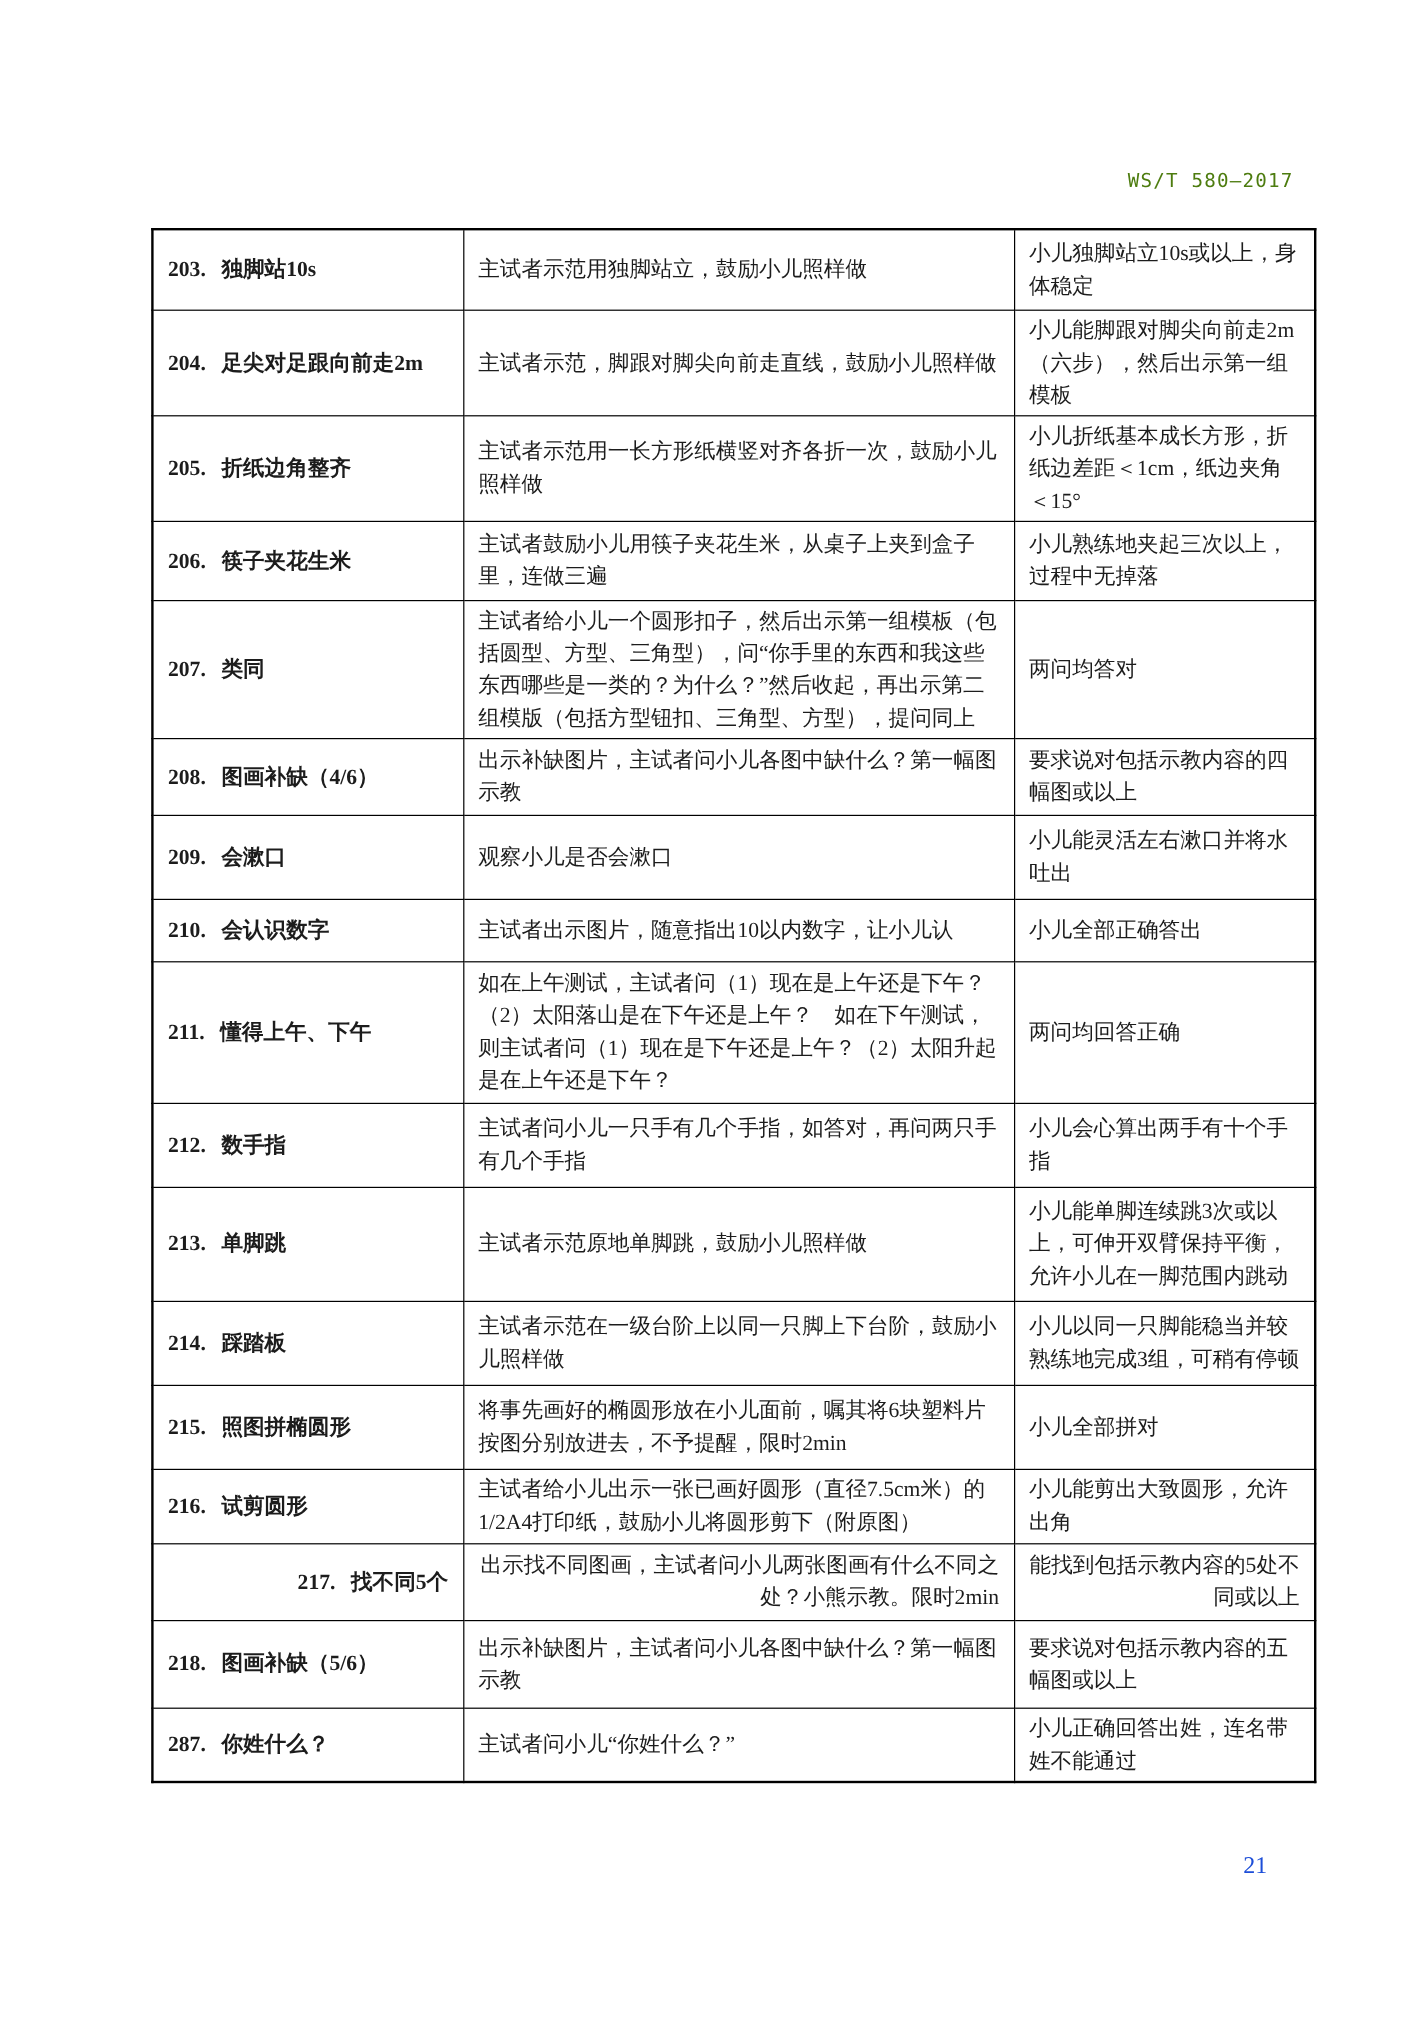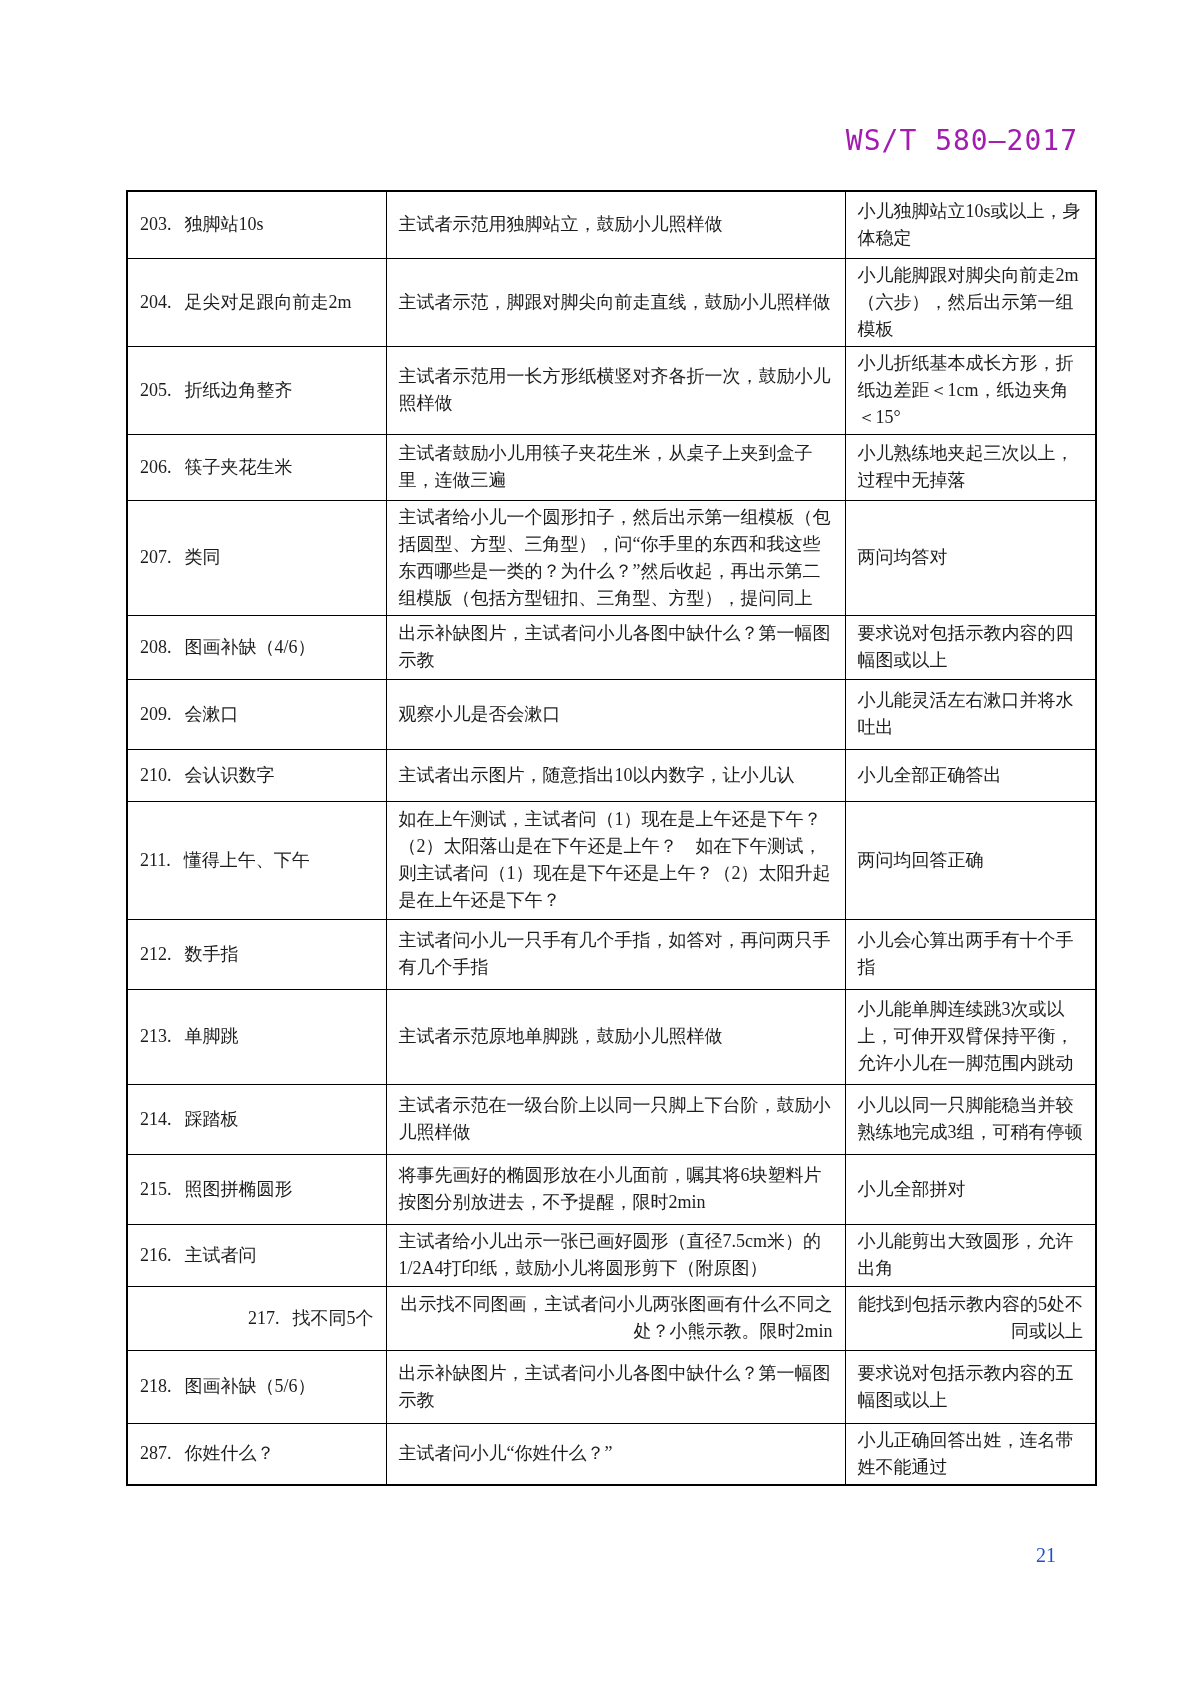--- a/index.html
+++ b/index.html
@@ -3,38 +3,38 @@
 <meta charset="utf-8">
 <style>
   html,body{margin:0;padding:0;background:#ffffff;}
   body{
     width:1190px;height:1682px;position:relative;
     font-family:"Liberation Serif","DejaVu Serif",serif;
     color:#1c1c1c;
     -webkit-font-smoothing:antialiased;
   }
   .std-code{
-    position:absolute;top:124px;right:112px;
+    position:absolute;top:141px;right:112px;
     font-family:"DejaVu Sans Mono","Liberation Mono",monospace;
-    font-size:28px;letter-spacing:1px;color:#a21caf;
+    font-size:16px;letter-spacing:1px;color:#4d7c0f;
   }
   table.assessment{
     position:absolute;left:126px;top:190px;
     width:969px;table-layout:fixed;
     border-collapse:collapse;
     border:2px solid #000;
   }
   table.assessment td{
     border:1px solid #000;
     vertical-align:middle;
     font-size:18px;line-height:27px;
     padding:3px 12px;
     overflow:hidden;
   }
-  td.c-item{padding-left:17px;}
+  td.c-item{padding-left:17px;font-weight:bold;}
   td.c-item .num{margin-right:13px;}
   td.c-method{padding-left:13px;padding-right:14px;}
   td.c-criteria{padding-left:11px;padding-right:8px;font-family:Liberation Serif, serif;}
   .page-num{
     position:absolute;left:1036px;top:1544px;
     font-size:20px;color:#1d4ed8;
   }
 </style>
 </head>
 <body>
@@ -109,21 +109,21 @@
     <td class="c-item"><span class="num">214.</span><span class="nm">踩踏板</span></td>
     <td class="c-method">主试者示范在一级台阶上以同一只脚上下台阶，鼓励小儿照样做</td>
     <td class="c-criteria">小儿以同一只脚能稳当并较熟练地完成3组，可稍有停顿</td>
   </tr>
         <tr style="height: 70px;">
     <td class="c-item"><span class="num">215.</span><span class="nm">照图拼椭圆形</span></td>
     <td class="c-method">将事先画好的椭圆形放在小儿面前，嘱其将6块塑料片按图分别放进去，不予提醒，限时2min</td>
     <td class="c-criteria">小儿全部拼对</td>
   </tr>
         <tr style="height: 62px;">
-    <td class="c-item"><span class="num">216.</span><span class="nm">主试者问</span></td>
+    <td class="c-item"><span class="num">216.</span><span class="nm">试剪圆形</span></td>
     <td class="c-method">主试者给小儿出示一张已画好圆形（直径7.5cm米）的1/2A4打印纸，鼓励小儿将圆形剪下（附原图）</td>
     <td class="c-criteria">小儿能剪出大致圆形，允许出角</td>
   </tr>
         <tr style="height: 64px; text-align: right;">
     <td class="c-item"><span class="num">217.</span><span class="nm">找不同5个</span></td>
     <td class="c-method">出示找不同图画，主试者问小儿两张图画有什么不同之处？小熊示教。限时2min</td>
     <td class="c-criteria">能找到包括示教内容的5处不同或以上</td>
   </tr>
         <tr style="height: 73px;">
     <td class="c-item"><span class="num">218.</span><span class="nm">图画补缺（5/6）</span></td>

